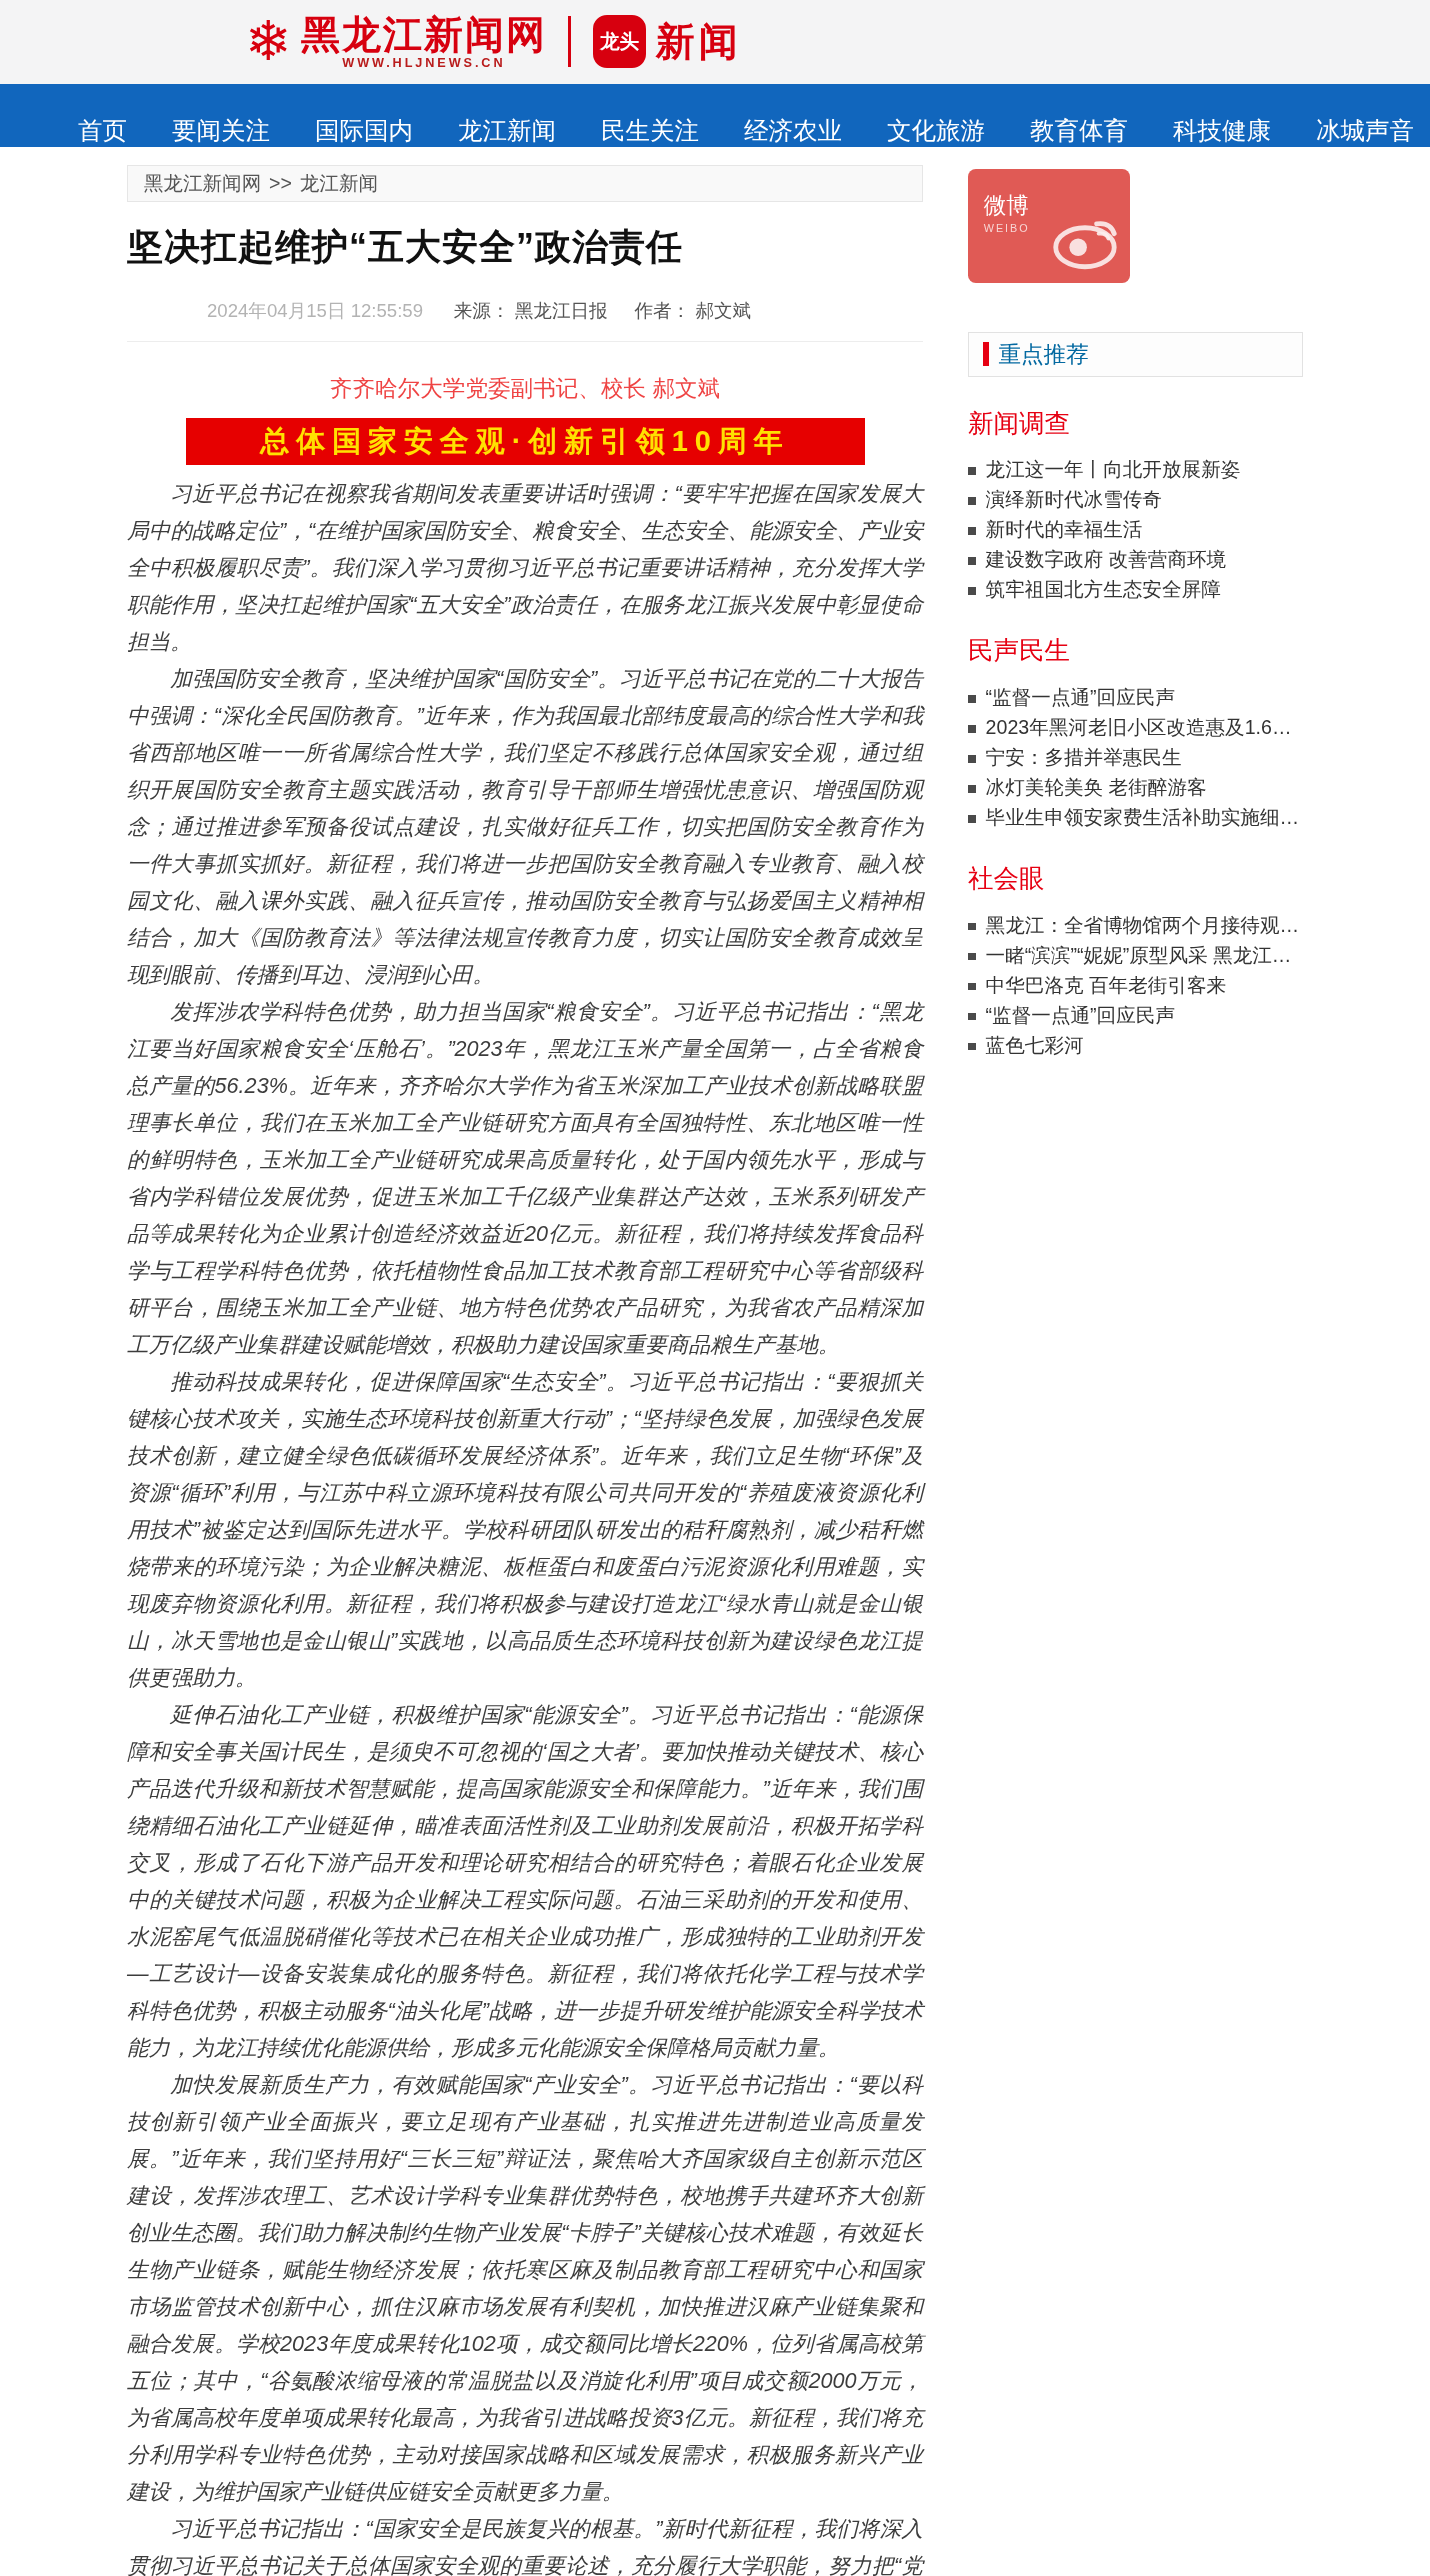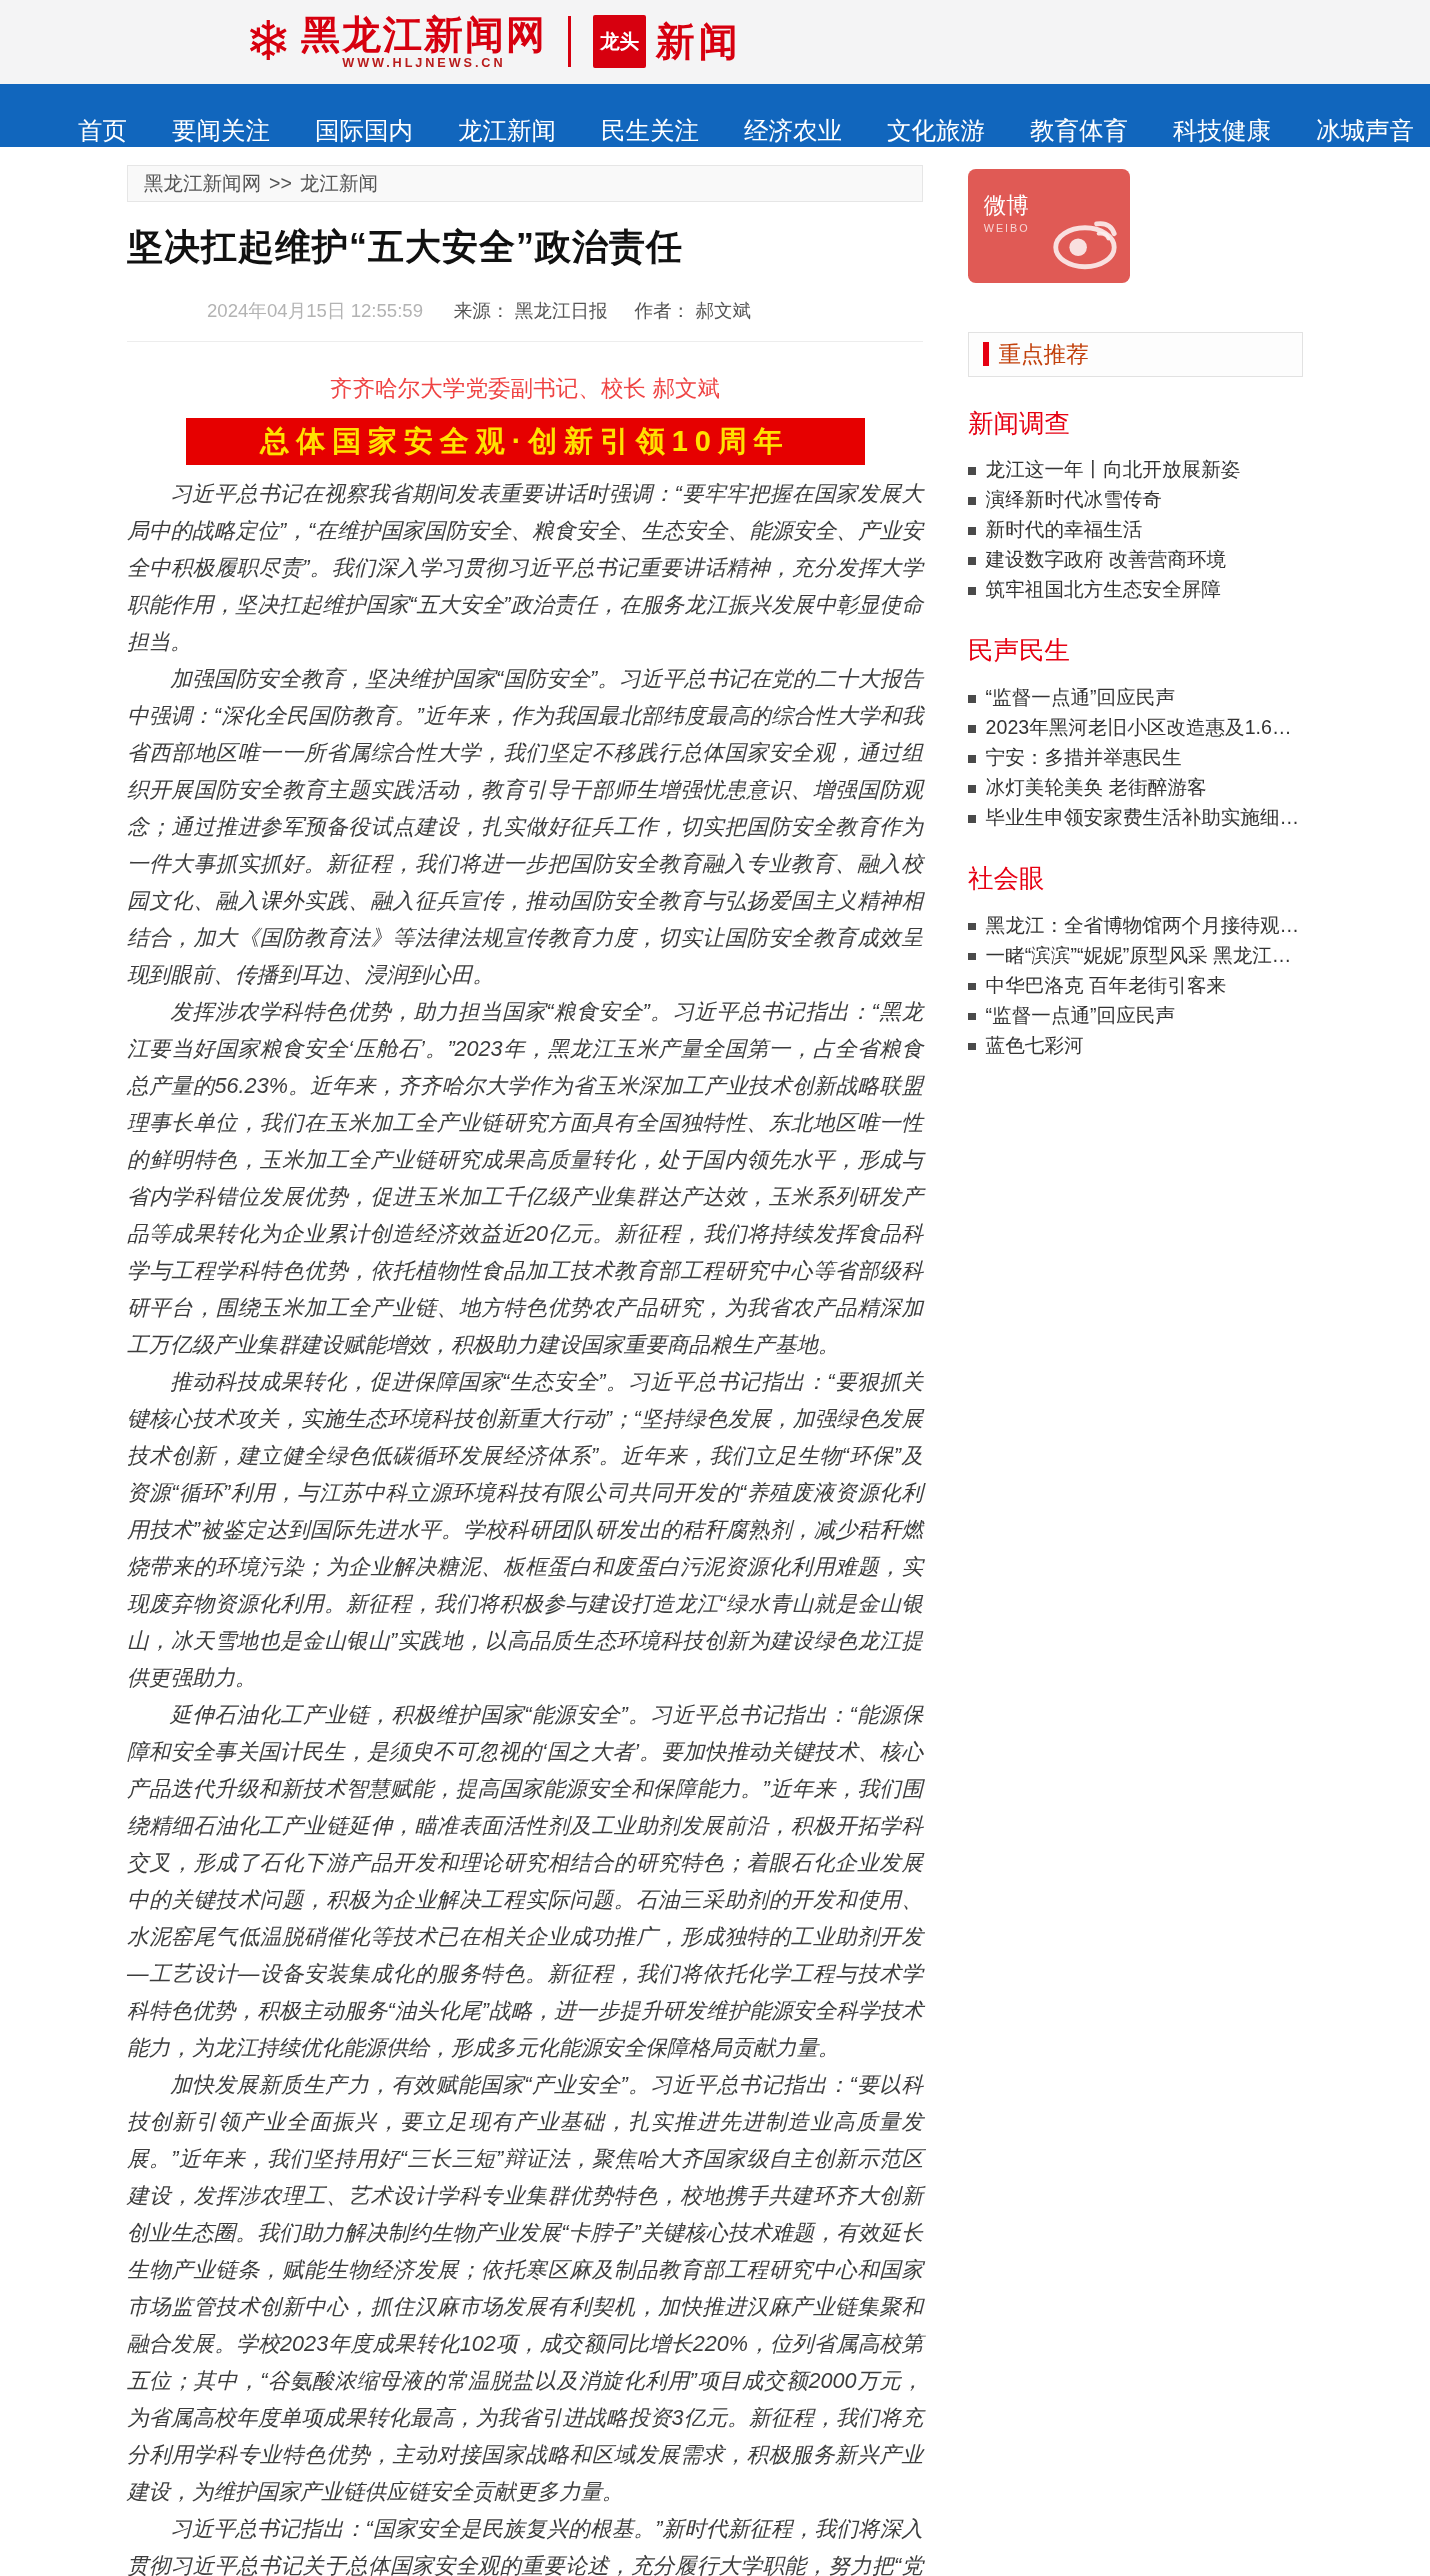--- a/index.html
+++ b/index.html
@@ -8,21 +8,21 @@
 
   
   .top-header { background:#f4f4f5; height:84px; }
   .header-inner { width:1177px; margin:0 auto; height:100%; display:flex; align-items:center; }
   .logo-link { display:flex; align-items:center; text-decoration:none; margin-left:118px; }
   .snowflake { color:#d7000f; font-size:55px; line-height:1; margin-right:9.8px; }
   .logo-main { display:flex; flex-direction:column; align-items:center; }
   .logo-cn { color:#d7000f; font-size:39px; font-weight:bold; letter-spacing:2px; line-height:1.1; }
   .logo-url { color:#b91c1c; font-size:12.7px; font-weight:bold; letter-spacing:2.9px; }
   .logo-sep { width:2.9px; height:51px; background:#d7000f; margin:0 21.6px; }
-  .stamp { width:53px; height:53px; border:2.9px solid #d7000f; border-radius:2px; background:#d7000f;
+  .stamp { width:53px; height:53px; border:2.9px solid #d7000f; border-radius:14px; background:#d7000f;
            color:#fff; font-size:19.6px; font-weight:bold; display:flex; align-items:center; justify-content:center;
            line-height:1; text-align:center; margin-right:9.8px; }
   .logo-news { color:#d7000f; font-size:39px; font-weight:bold; letter-spacing:3.9px; }
 
   
   .navbar { background:#1166bd; height:63px; }
   .nav-inner { width:1275px; margin:0 auto; height:100%; display:flex; align-items:flex-end; gap:45px; }
   .nav-item { color:#ffffff; font-size:24.5px; text-decoration:none; white-space:nowrap; cursor:pointer; }
 
   
@@ -57,21 +57,21 @@
   .share-card { width:162px; height:114px; border-radius:7.8px; position:relative; overflow:hidden; cursor:pointer; }
   .share-card.weibo { background:#e05a55; }
   .share-card.wechat { background:#21b2a6; }
   .share-label { color:#fff; font-size:22.6px; position:absolute; left:15.7px; top:21.6px; }
   .share-sub { color:rgba(255,255,255,.75); font-size:10.8px; letter-spacing:2px; position:absolute; left:15.7px; top:53px; }
   .share-icon { position:absolute; right:7.8px; bottom:5.9px; opacity:.9; }
 
   .recommend-box { margin-top:49px; border:1px solid #e2e2e2; background:#fdfdfd; height:45px;
                    display:flex; align-items:center; padding-left:13.7px; }
   .red-bar { width:5.9px; height:23.5px; background:#e60012; margin-right:9.8px; }
-  .recommend-title { font-size:22.6px; color:#c2410c; }
+  .recommend-title { font-size:22.6px; color:#0369a1; }
 
   .side-section { margin-top:29px; }
   .side-heading { color:#e60012; font-size:25.5px; margin-bottom:13.7px; cursor:pointer; }
   .side-list { list-style:none; }
   .side-item { font-size:19.6px; color:#333; line-height:30px; white-space:nowrap; overflow:hidden;
                text-overflow:ellipsis; cursor:pointer; }
   .bullet { display:inline-block; width:7.8px; height:7.8px; background:#4a4a4a; margin-right:9.8px; vertical-align:middle; }
 </style>
 </head>
 <body>

